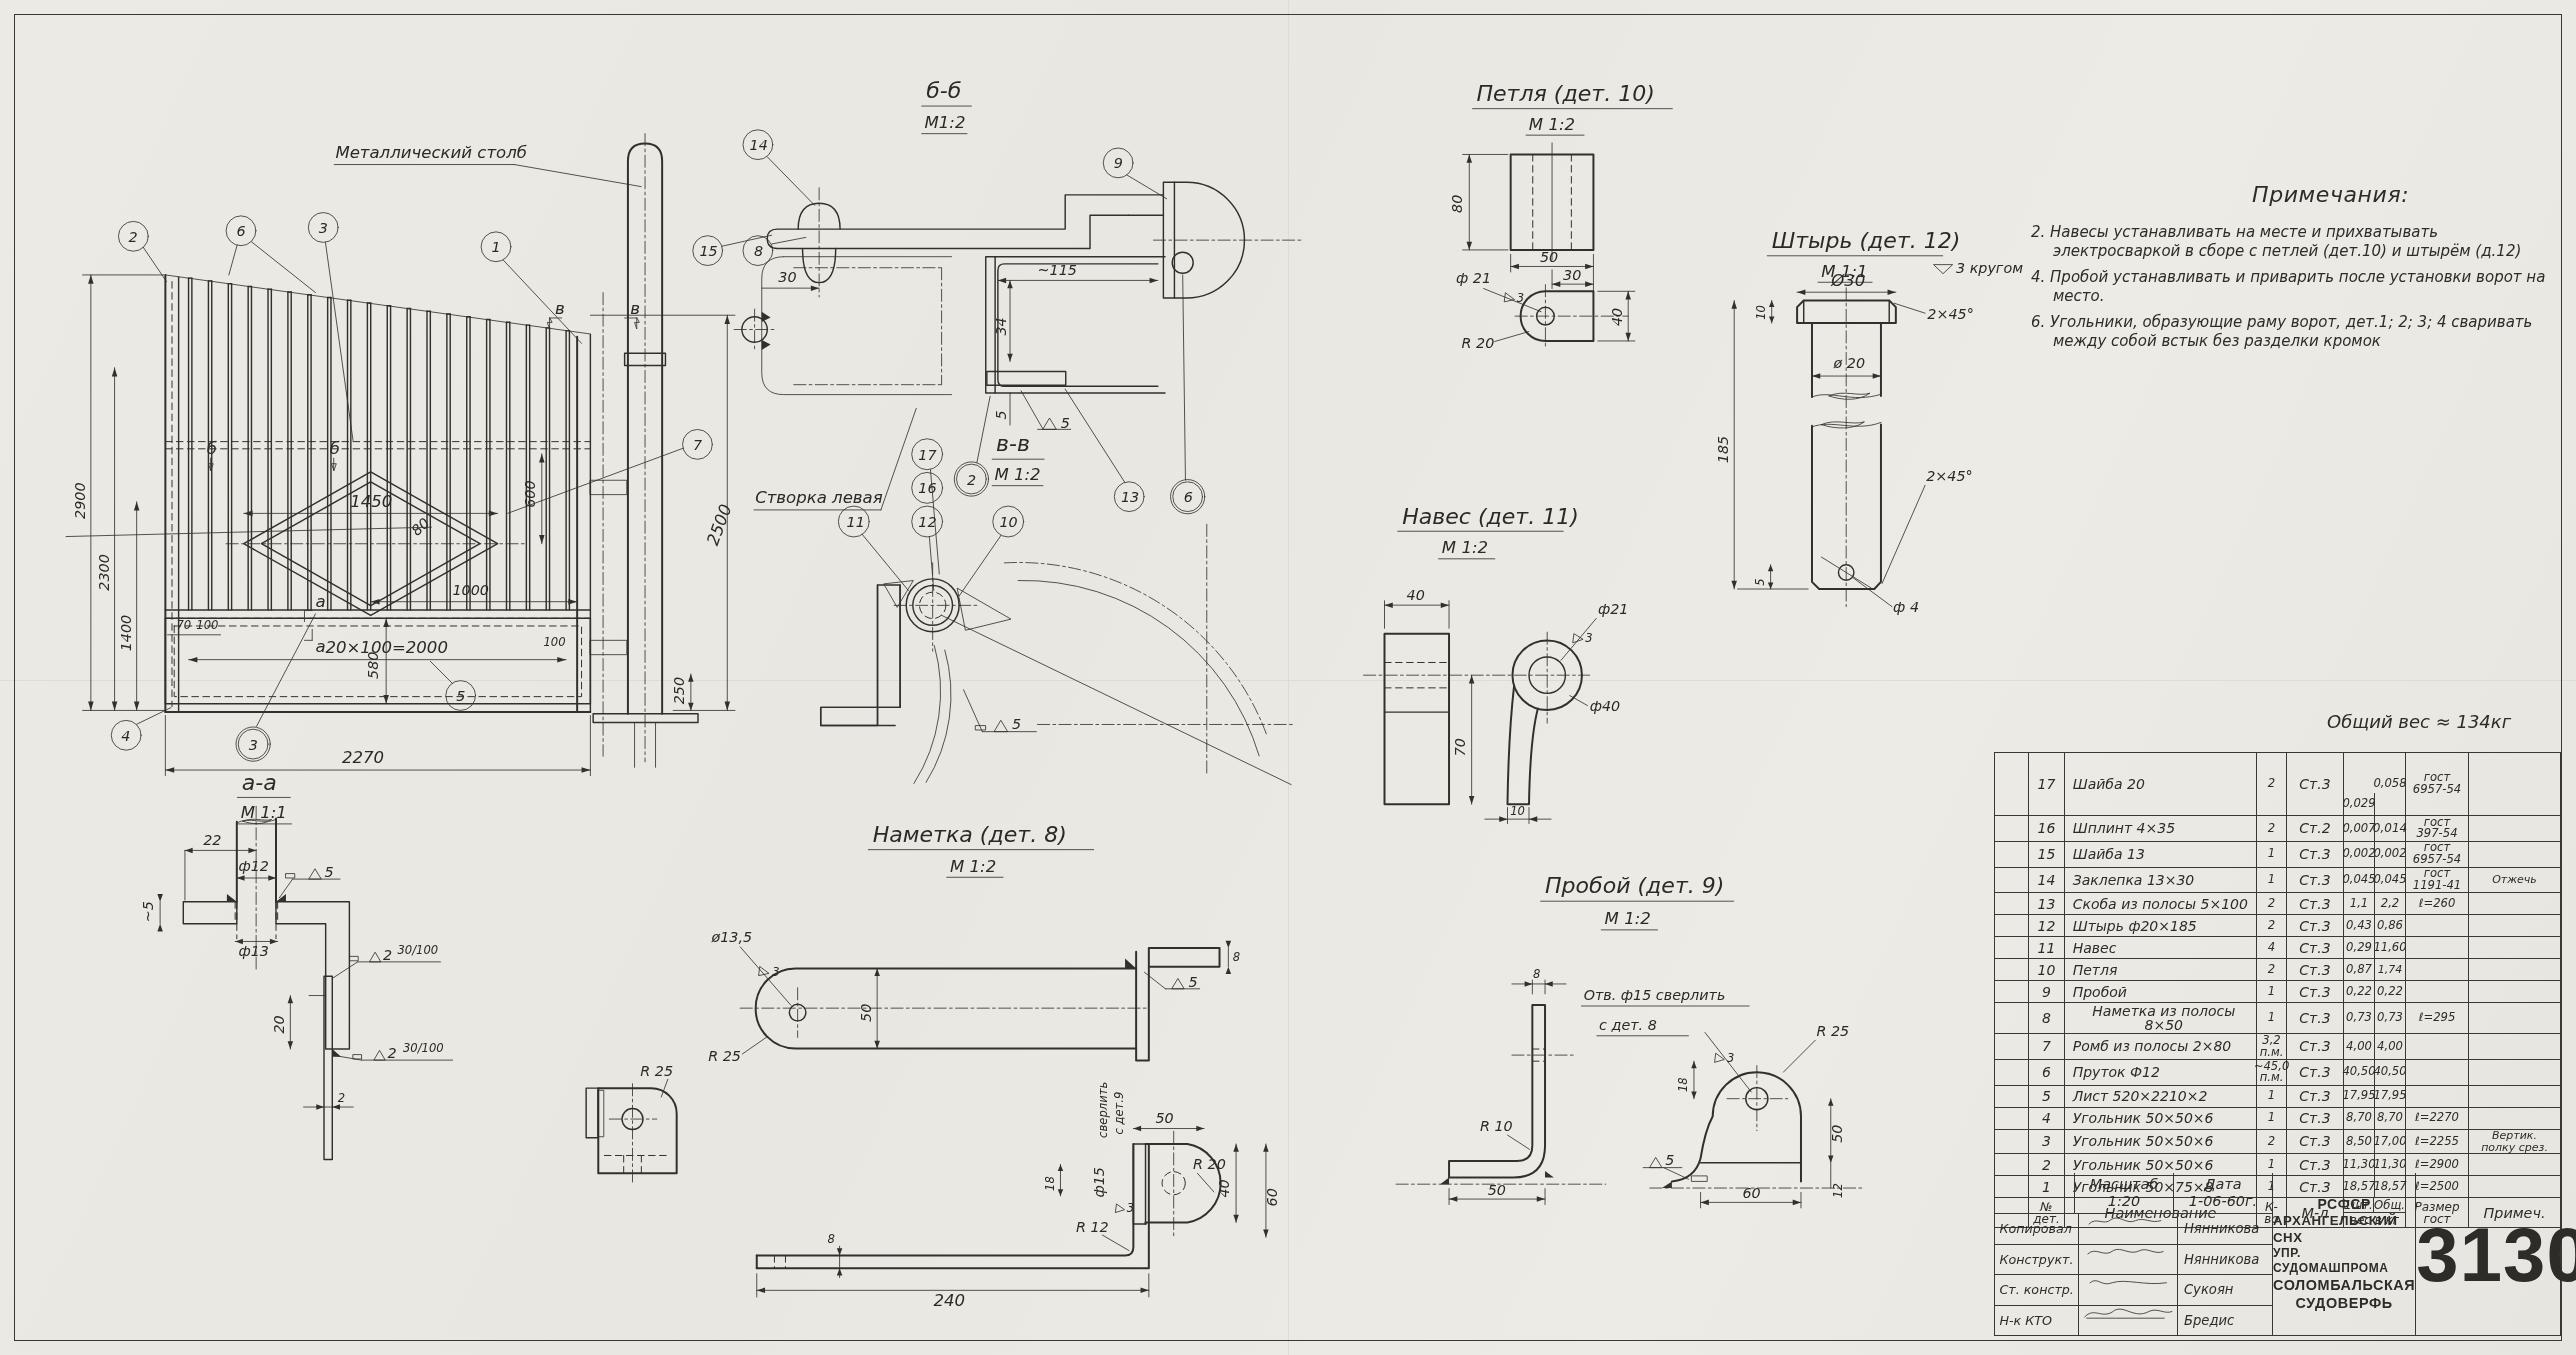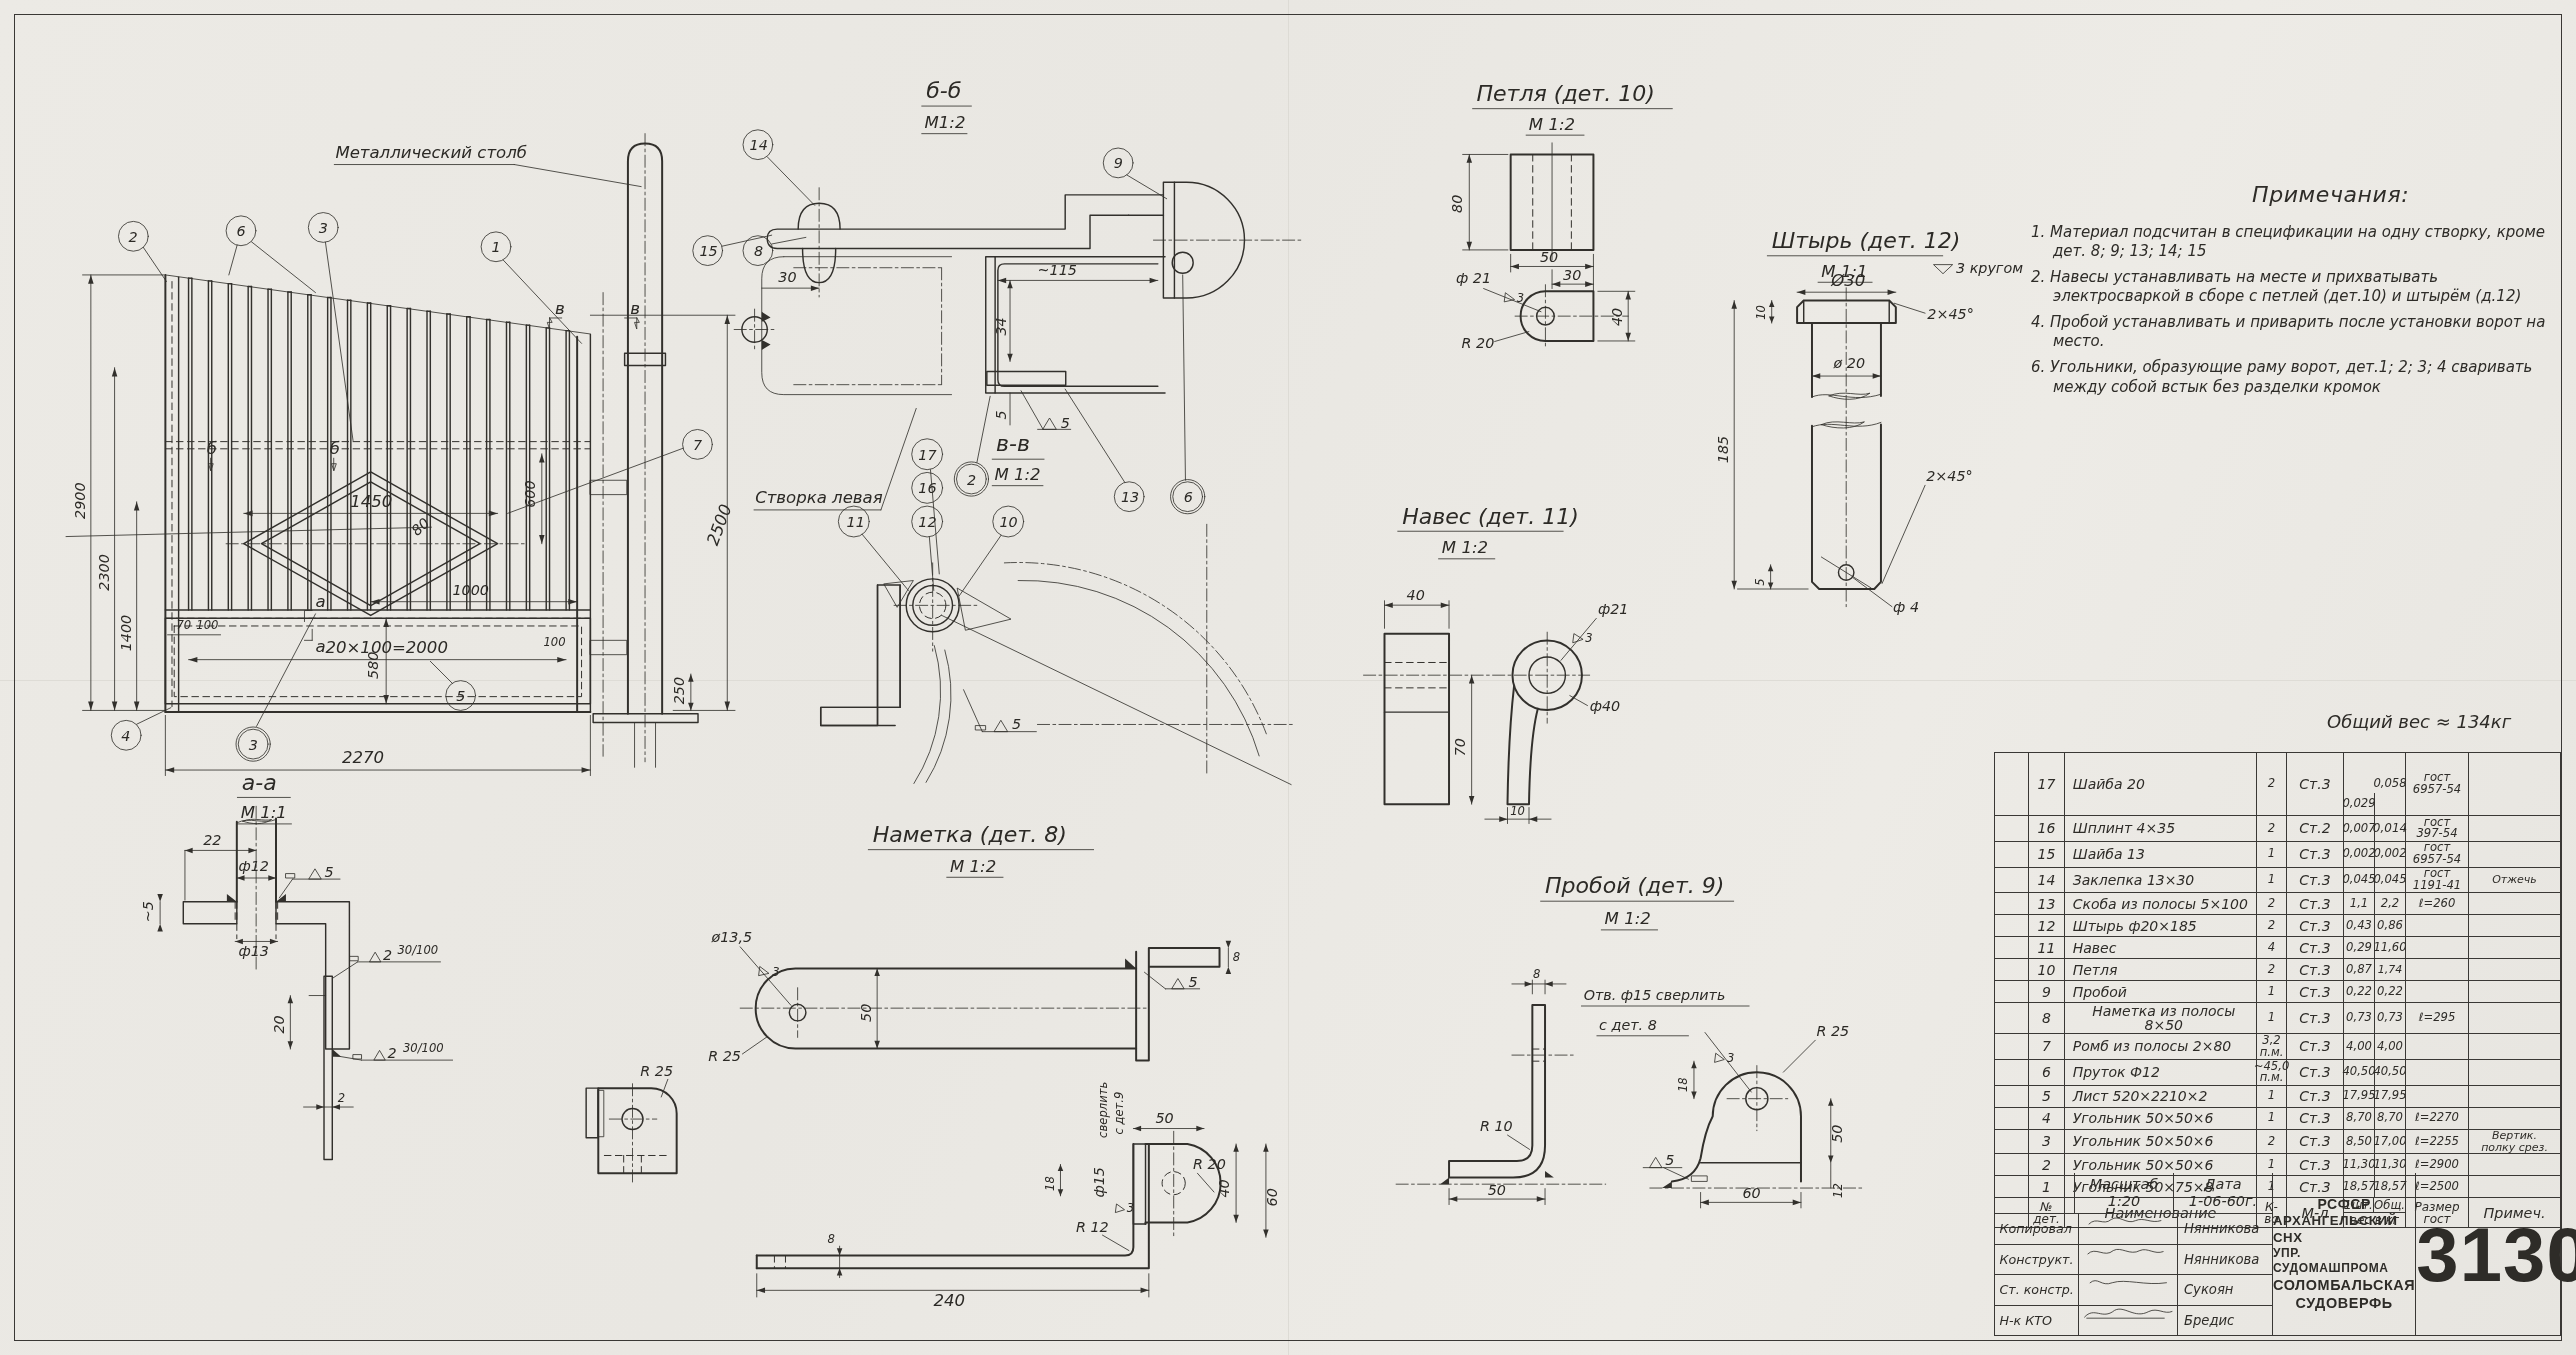--- a/index.html
+++ b/index.html
@@ -796,21 +796,20 @@
     </g>
     <line class="thin" x1="612" y1="590" x2="612" y2="618"></line>
       <line class="thin" x1="794" y1="590" x2="794" y2="618"></line>
     <line class="thin" x1="612" y1="608" x2="794" y2="608"></line>
     <path class="ink" d="M612,608 l15,-5 0,10 z M794,608 l-15,-5 0,10 z"></path>
     <text x="688" y="600">60</text>
   </svg>
 
   <div class="notes">
     <div class="notes-title">Примечания:</div>
-    <div class="note-item">1. Материал подсчитан в спецификации на одну створку, кроме дет. 8; 9; 13; 14; 15</div>
     <div class="note-item">2. Навесы устанавливать на месте и прихватывать электросваркой в сборе с петлей (дет.10) и штырём (д.12)</div>
     <div class="note-item">4. Пробой устанавливать и приварить после установки ворот на место.</div>
     <div class="note-item">6. Угольники, образующие раму ворот, дет.1; 2; 3; 4 сваривать между собой встык без разделки кромок</div>
   </div>
 
   <div class="weight">Общий вес ≈ 134кг</div>
 
   <div class="spec">
     <div>
     <div class="srow">

